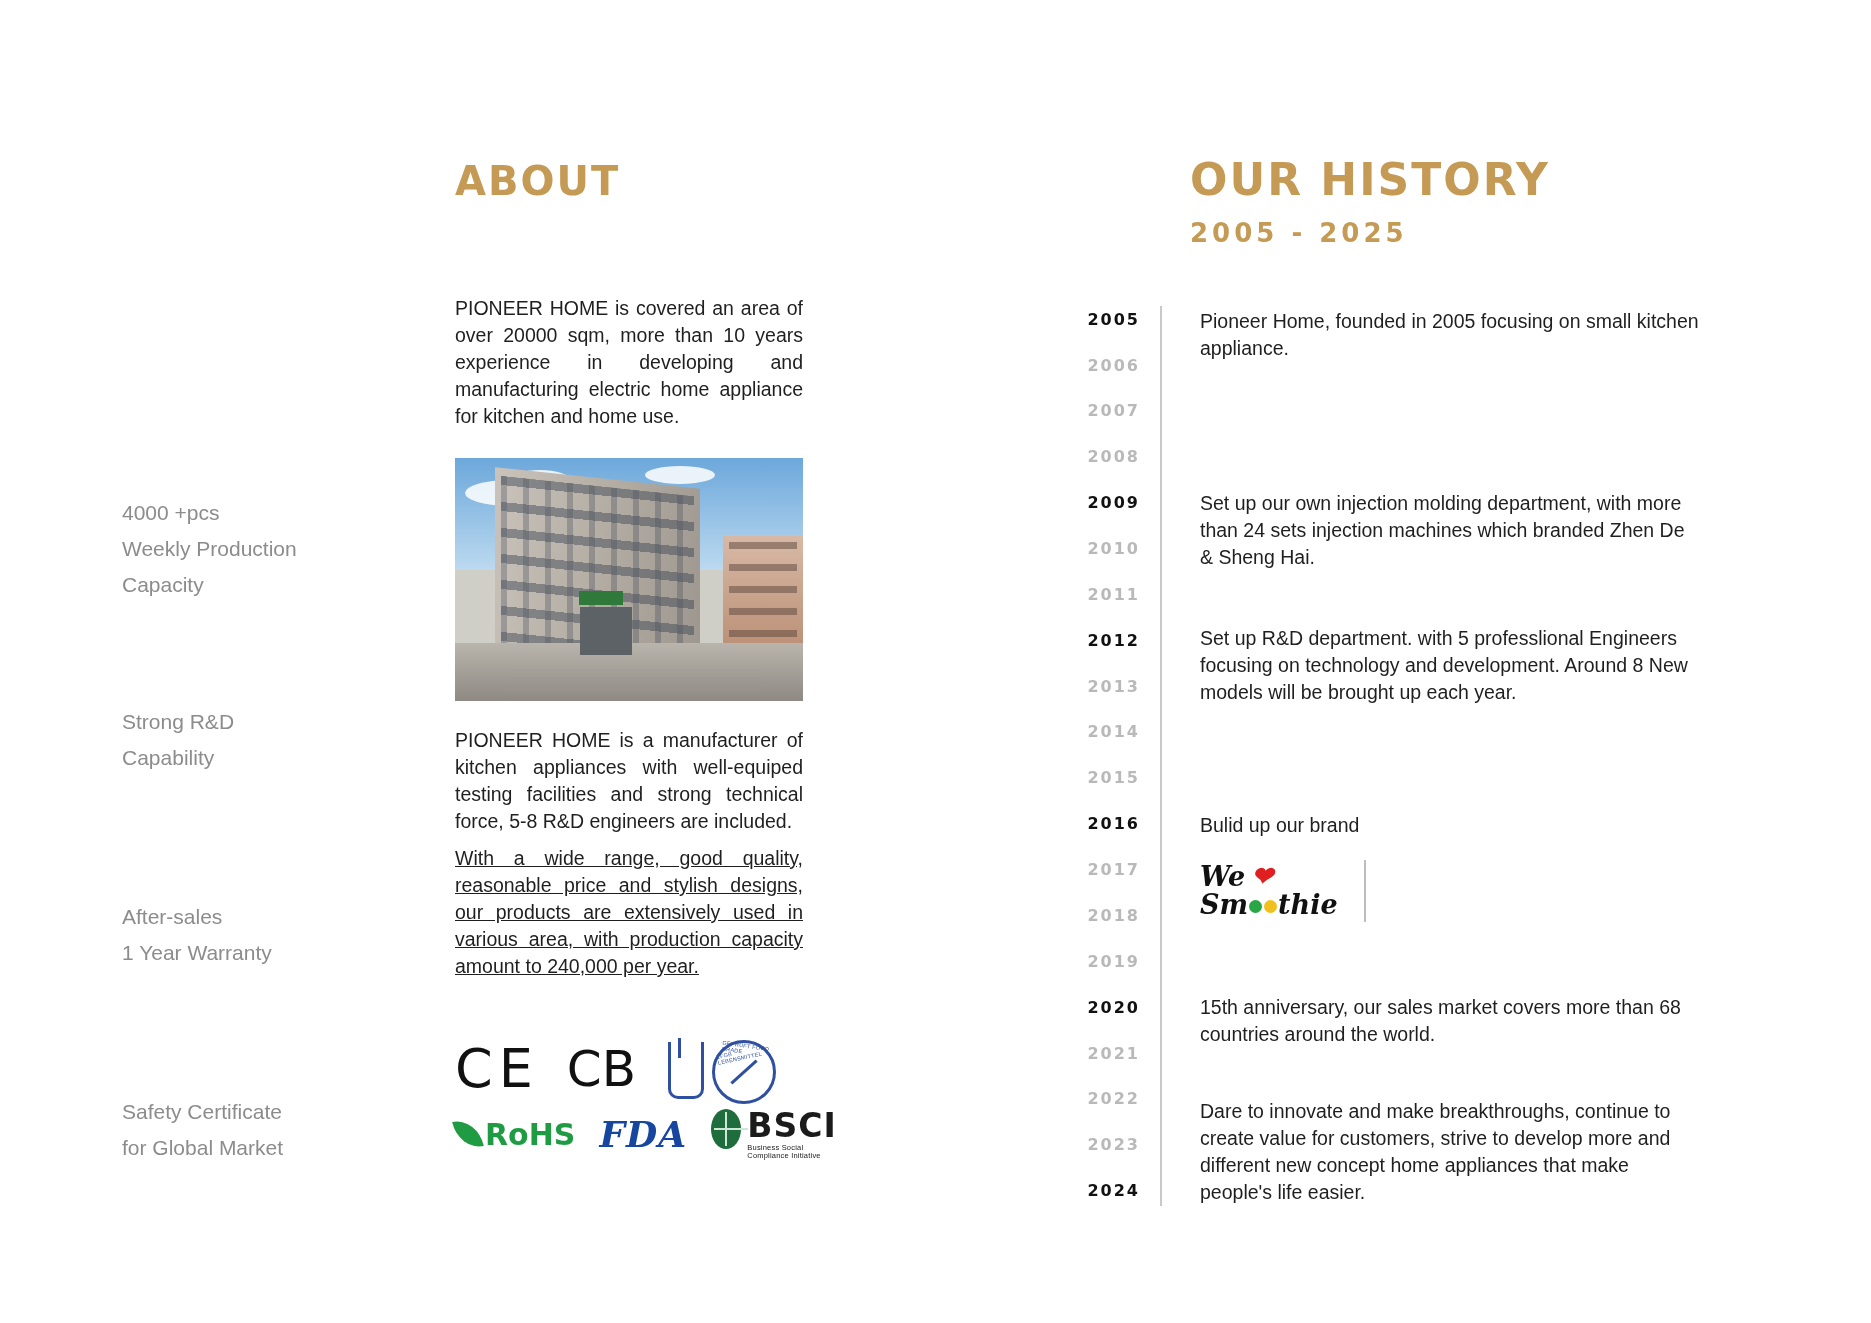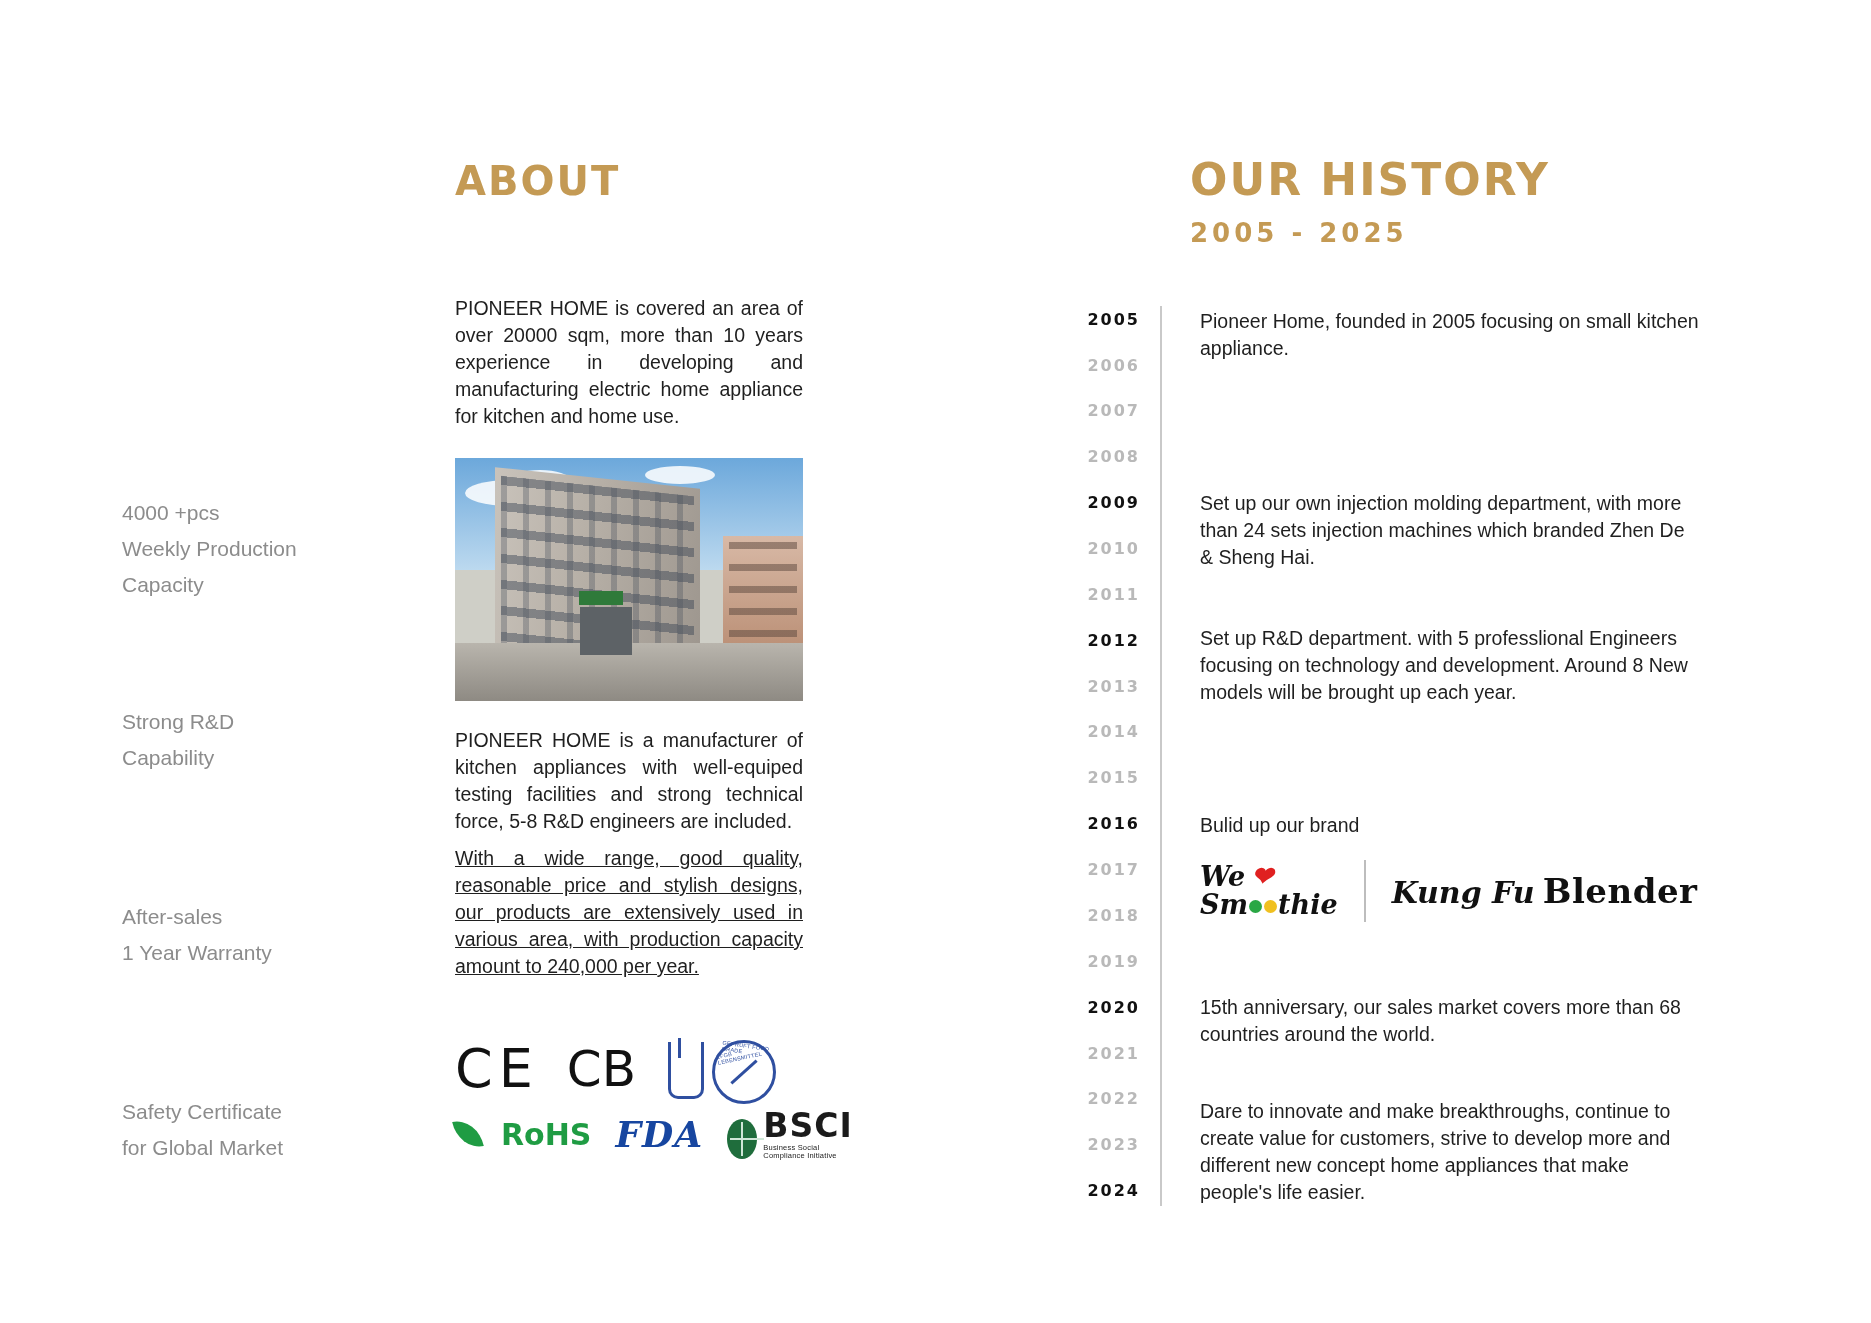--- a/index.html
+++ b/index.html
@@ -167,37 +167,37 @@
     width: 34px; height: 3px; background: #2f4fa0;
     transform: translate(-50%,-50%) rotate(-42deg);
   }
   .lfgb .circ .txt {
     position:absolute; inset:0; font-size:5.5px; color:#2f4fa0;
     font-family:"Liberation Sans", sans-serif; letter-spacing:.3px;
   }
   .lfgb .circ .t-top { position:absolute; top:5px; left:6px; transform: rotate(-12deg); }
   .lfgb .circ .t-bot { position:absolute; bottom:5px; left:4px; transform: rotate(8deg); }
   .rohs {
-    display: flex; align-items: center; gap: 18px;
+    display: flex; align-items: center; gap: 2px;
     color: #1f9c43; font-weight: bold; font-size: 30px;
     font-family: "DejaVu Sans", sans-serif;
   }
   .rohs .leaf {
     width: 26px; height: 30px;
     background: #1f9c43;
     border-radius: 0 100% 0 100%;
     transform: rotate(-12deg);
     margin-right: 2px;
   }
   .fda {
     color: #1746a0; font-weight: bold; font-size: 36px;
     font-family: "DejaVu Serif", serif; font-style: italic;
     letter-spacing: 1px;
   }
-  .bsci { display: flex; align-items: flex-end; gap: 6px; }
+  .bsci { display: flex; align-items: flex-start; gap: 6px; }
   .bsci .globe {
     width: 40px; height: 40px; border-radius: 50%;
     background: #1f6d3c;
     position: relative;
   }
   .bsci .globe::before {
     content:""; position:absolute; left:50%; top:3px; width:2px; height:34px;
     background:#cfe7d7; transform:translateX(-50%);
   }
   .bsci .globe::after {
@@ -415,19 +415,16 @@
       <div class="we-smoothie">
         <div class="we-line">
           <span>We</span>
           <span class="heart">❤</span>
         </div>
         <div class="smoothie-line">
           <span>Sm</span><span class="dot-o dot-g"></span><span class="dot-o dot-y"></span><span>thie</span>
         </div>
       </div>
       <div class="brand-sep"></div>
-      <div>
-        <span class="kungfu">Kung Fu</span><span class="blender">Blender</span>
-      </div>
     </div>
   </div>
 
 </div>
 
 </body></html>

